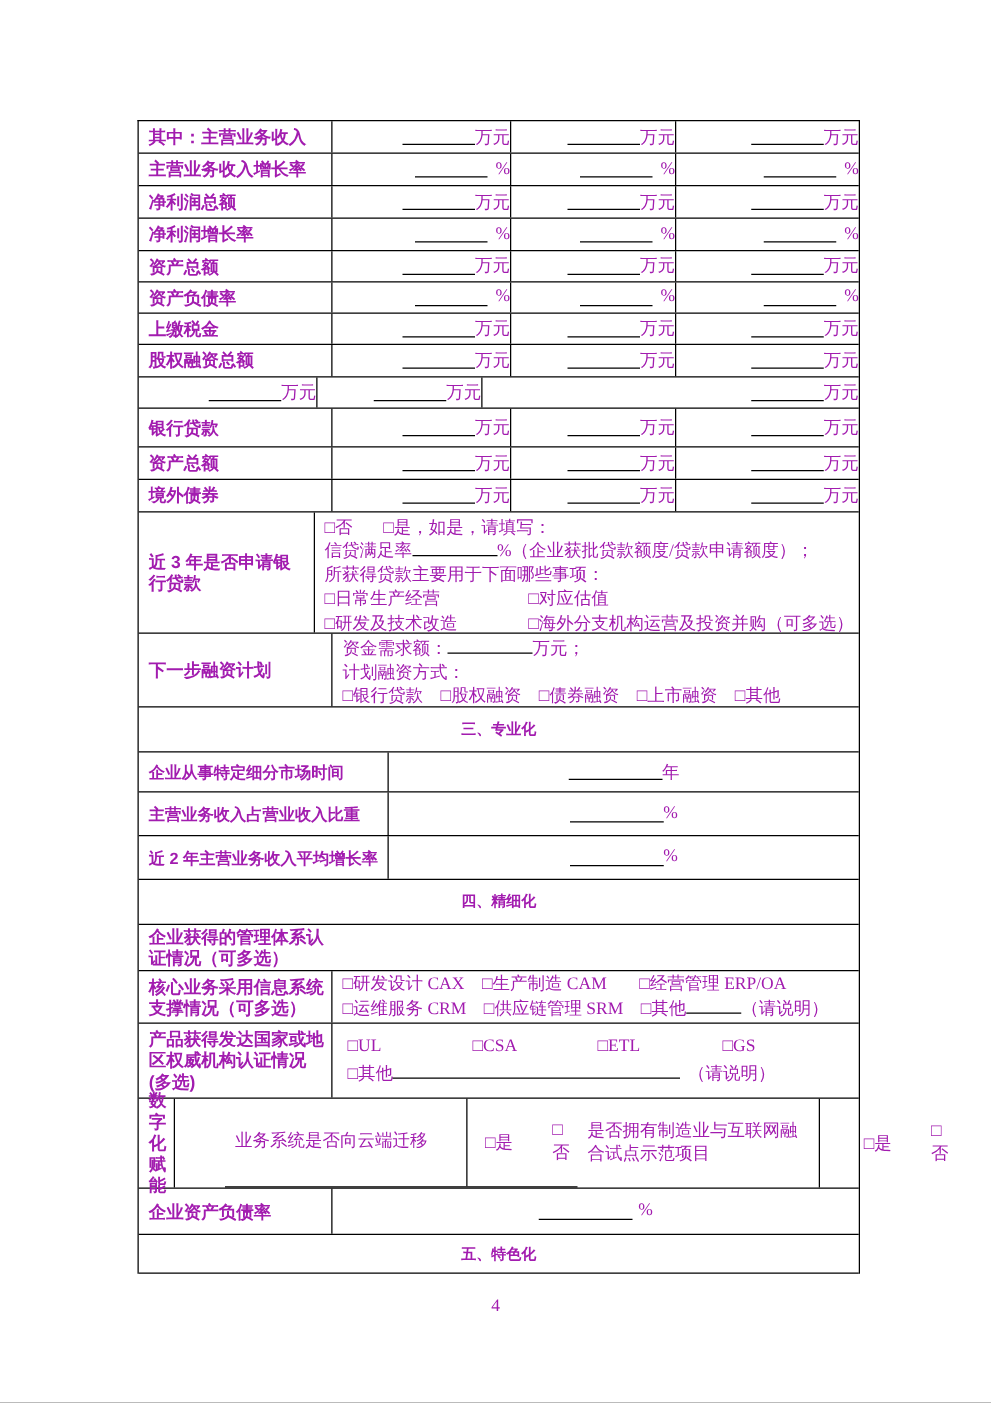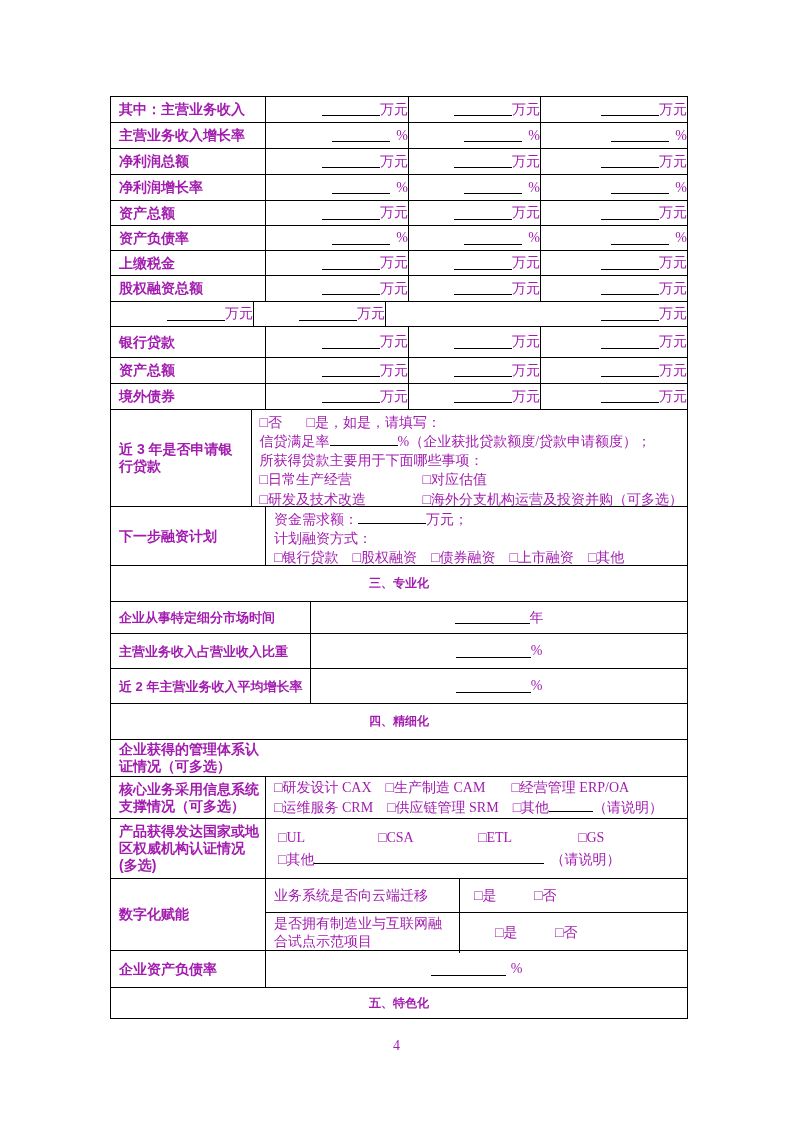--- a/index.html
+++ b/index.html
@@ -37,21 +37,21 @@
          font-family:"Liberation Sans", sans-serif; font-weight:bold; font-size:12px; }
   
   .cv3 { flex:1; display:flex; align-items:center; justify-content:center; }
   
   .cc4 { flex:1; padding:1px 4px 1px 8px; line-height:18px; display:flex;
          flex-direction:column; justify-content:center; }
   .cc4 .ln { line-height:18px; }
   .lh20 .ln { line-height:20px; }
   .prodv { line-height:22px !important; }
   
-  .digwrap { flex:1; display:flex; flex-direction:column; }
+  .digwrap { flex:1; display:flex; flex-direction:row;margin-left:40px; }
   .digrow { display:flex; flex:1; border-bottom:1px solid #000; }
   .digrow:last-child { border-bottom:none;gap:21px; }
   .digsub { width:194px; border-right:1px solid #000; padding:2px 6px 2px 8px;
             display:flex; align-items:center; line-height:18px; }
   .digopt { flex:1; display:flex; align-items:center; padding-left:14px; }
   .digopt .ob { width:60px; }
   .pagenum { position:absolute; left:0; right:0; top:1038px; text-align:center; }
 </style>
 </head>
 <body>

